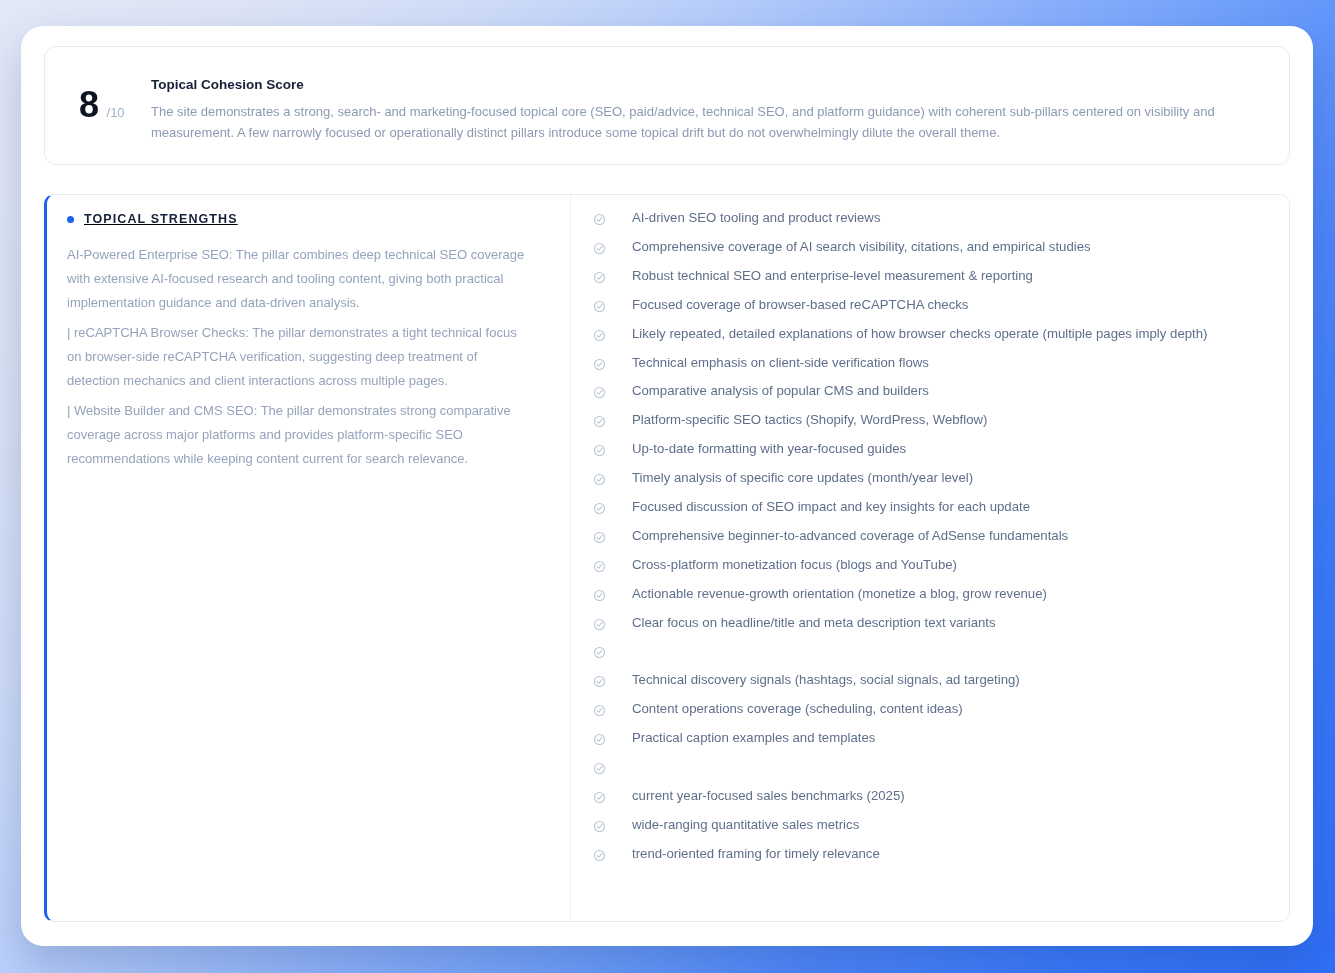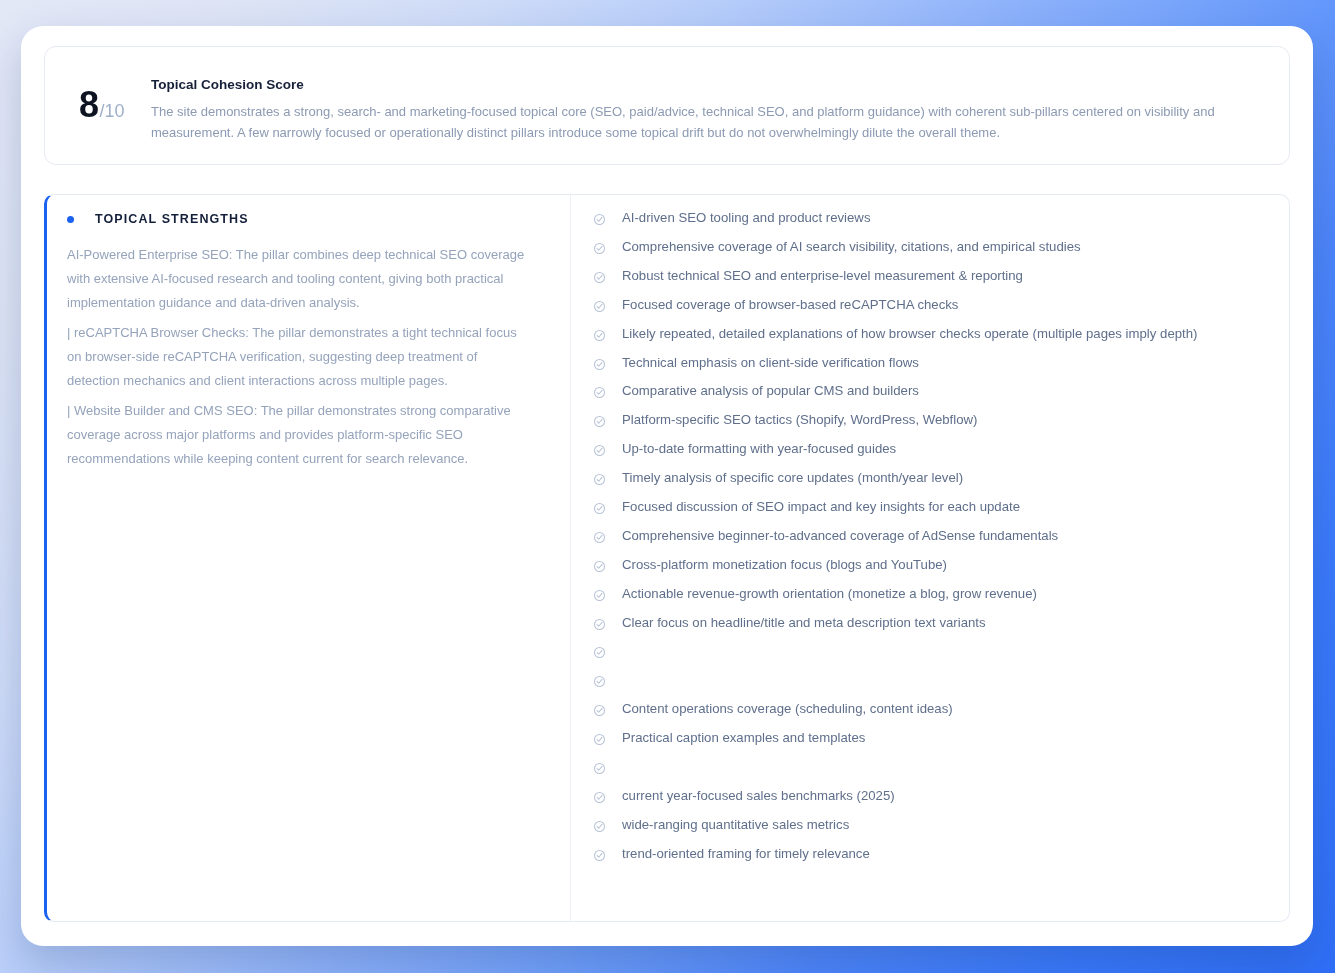--- a/index.html
+++ b/index.html
@@ -68,24 +68,24 @@
     width: 70px;
   }
   .score-number {
     font-size: 36px;
     font-weight: bold;
     color: #0d1321;
     line-height: 1;
     letter-spacing: -.5px;
   }
   .score-denominator {
-    font-size: 18px;
+    font-size: 13px;
     color: #9fb0c9;
     font-weight: normal;
-    margin-left: 1px;
+    margin-left: 8px;
   }
 
   .score-body { flex: 1 1 auto; padding-top: 1px; margin-top: 10px; }
   .score-heading {
     font-size: 13.5px;
     font-weight: bold;
     color: #172039;
     margin-bottom: 9px;
   }
   .score-desc {
@@ -109,22 +109,23 @@
   .section-left {
     width: 524px;
     flex: 0 0 524px;
     padding: 17px 38px 20px 20px;
     border-right: 1px solid #edf0f6;
   }
 
   .section-label-row {
     display: flex;
     align-items: center;
-    gap: 21px;
+    gap: 10px;
     margin-bottom: 17px;
+    text-decoration: underline;
   }
   .bullet-dot {
     width: 7px; height: 7px;
     border-radius: 50%;
     background: #1b62f0;
     flex: 0 0 auto;
   }
   .section-label {
     font-size: 12.5px;
     font-weight: bold;
@@ -141,21 +142,21 @@
 
   .section-right {
     flex: 1 1 auto;
     padding: 14px 14px 20px 22px;
     overflow: hidden;
   }
 
   .strength-item {
     display: flex;
     align-items: flex-start;
-    gap: 16px;
+    gap: 26px;
     height: 28.9px;
   }
   .check-icon {
     flex: 0 0 auto;
     width: 13px; height: 13px;
     margin-top: 4px;
     color: #b7c3d6;
   }
   .check-icon svg { display: block; }
   .strength-text {
@@ -340,20 +341,21 @@
             </svg>
           </span>
         </div>
         <div class="strength-item">
           <span class="check-icon">
             <svg viewBox="0 0 24 24" width="13" height="13" fill="none" stroke="currentColor" stroke-width="1.9" stroke-linecap="round" stroke-linejoin="round">
               <circle cx="12" cy="12" r="9.2"></circle>
               <polyline points="7.6,12.3 10.6,15.2 16.6,8.2"></polyline>
             </svg>
           </span>
+          <span class="strength-text">Technical discovery signals (hashtags, social signals, ad targeting)</span>
         </div>
         <div class="strength-item">
           <span class="check-icon">
             <svg viewBox="0 0 24 24" width="13" height="13" fill="none" stroke="currentColor" stroke-width="1.9" stroke-linecap="round" stroke-linejoin="round">
               <circle cx="12" cy="12" r="9.2"></circle>
               <polyline points="7.6,12.3 10.6,15.2 16.6,8.2"></polyline>
             </svg>
           </span>
           <span class="strength-text">Content operations coverage (scheduling, content ideas)</span>
         </div>

